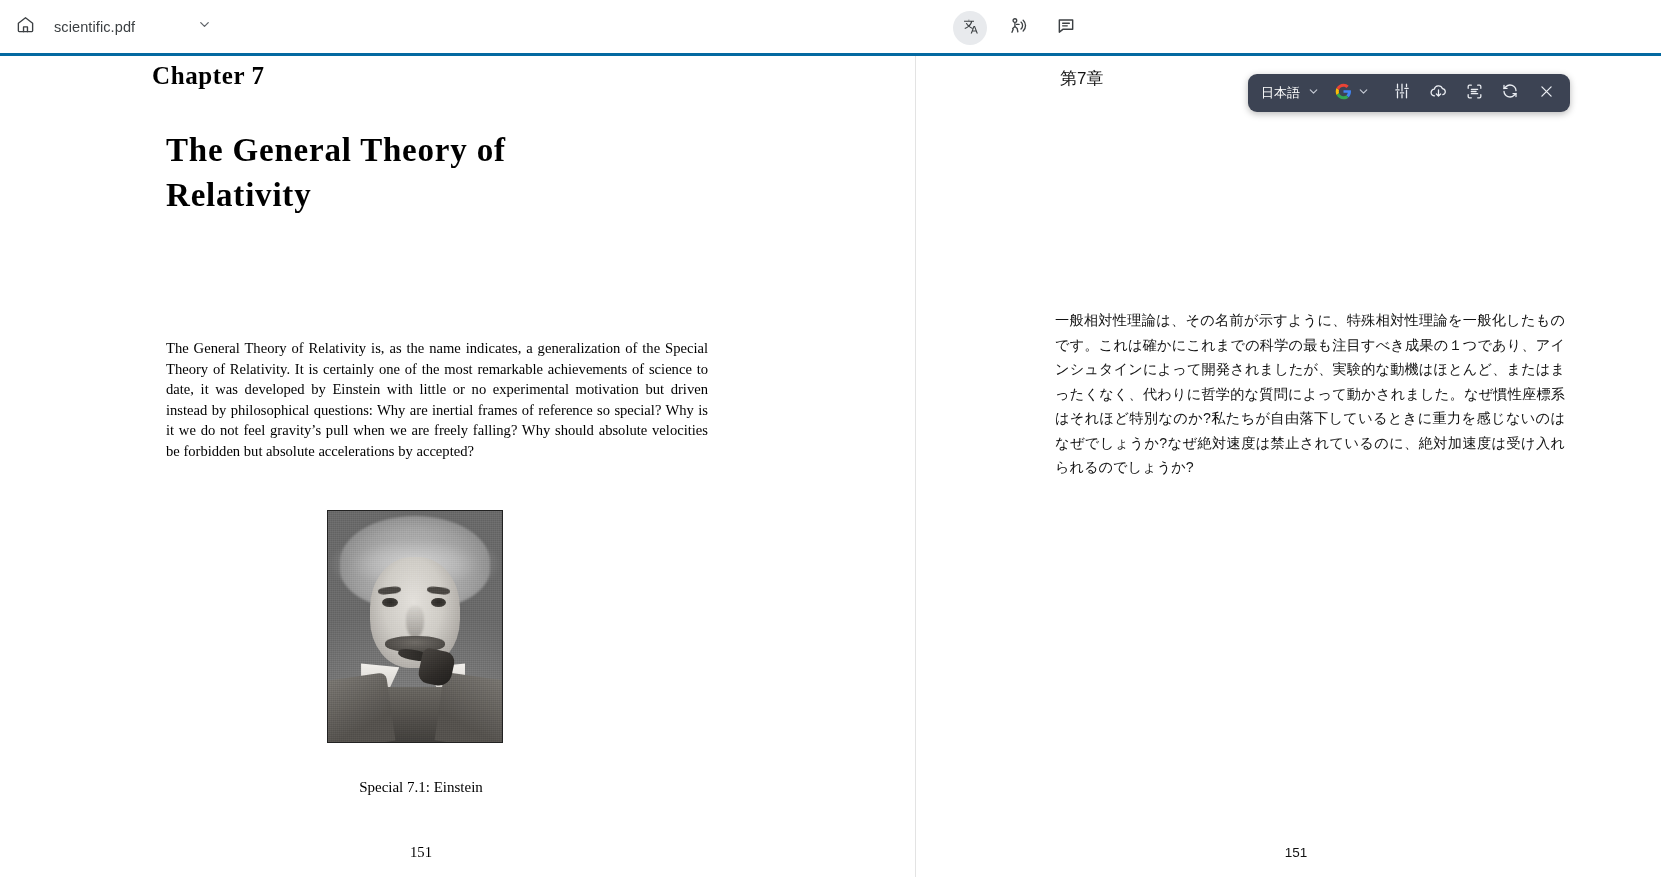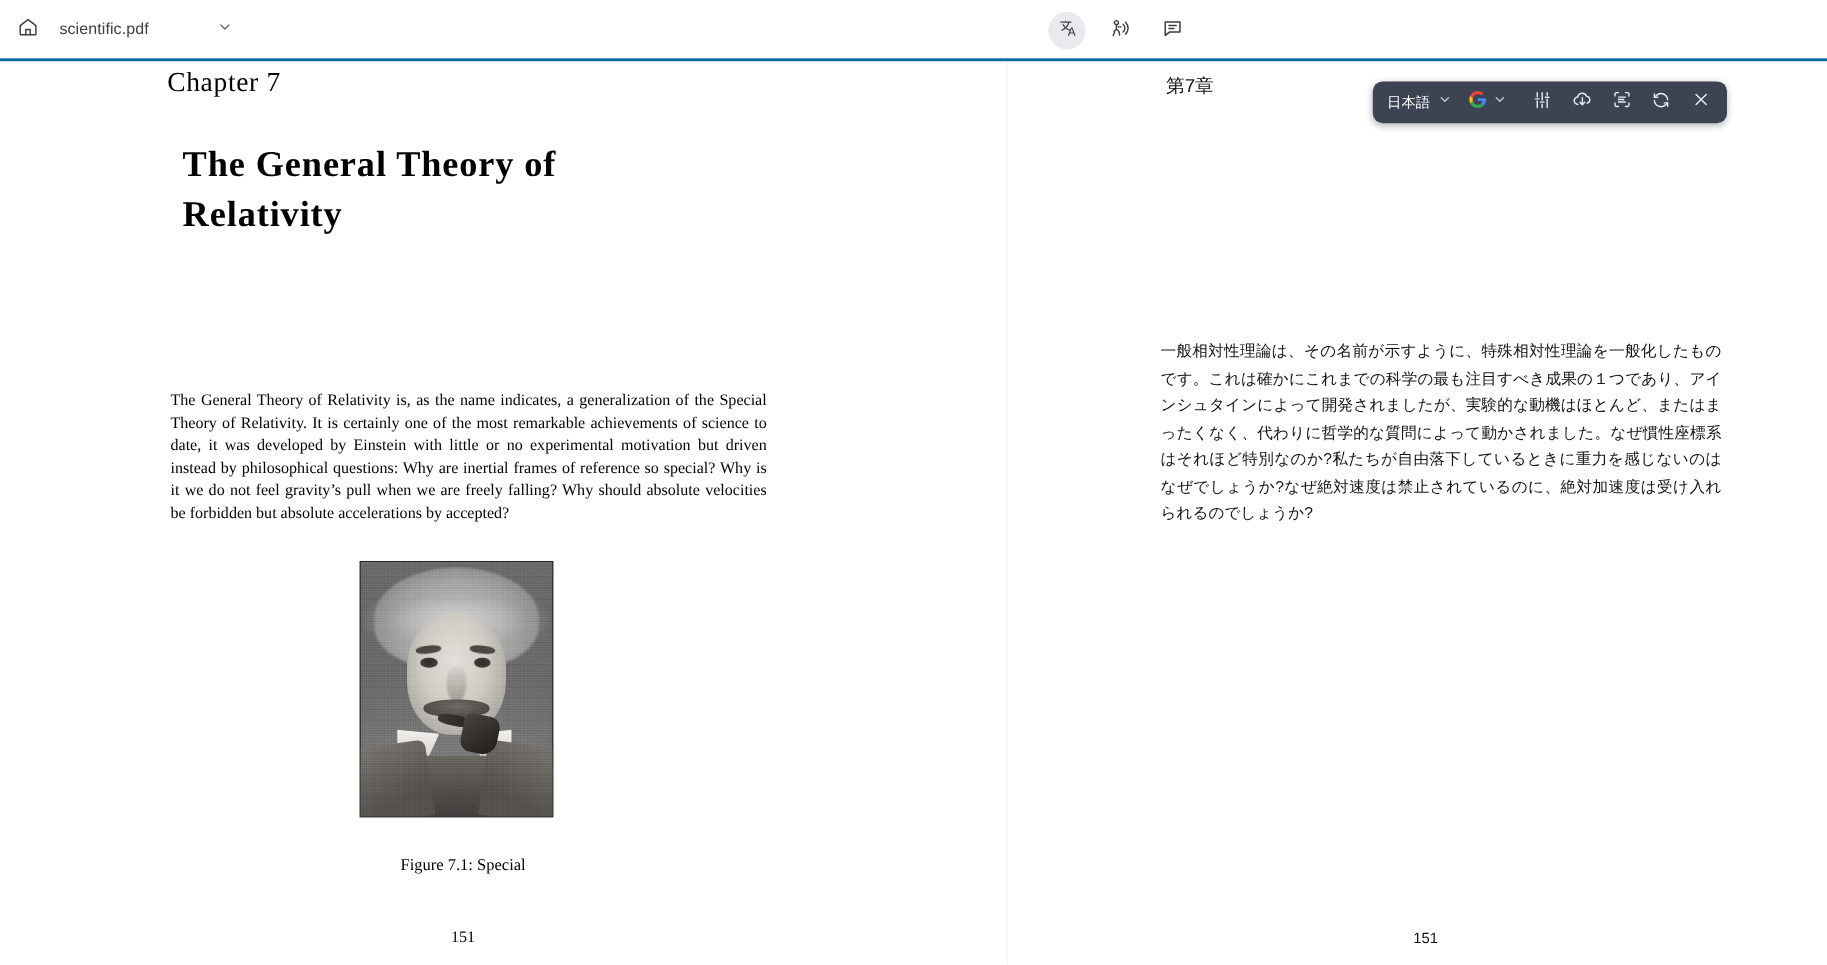--- a/index.html
+++ b/index.html
@@ -64,34 +64,33 @@
     width: 1px; height: 821px;
     background: #e3e3e3;
     flex: 0 0 1px;
   }
   .page-right { width: 745px; }
 
   
   .orig { font-family: "Liberation Serif", "DejaVu Serif", serif; color: #000; }
   .chapter-label {
     position: absolute; left: 152px; top: 6px;
-    font-size: 25px; font-weight: normal; letter-spacing: .6px;
+    font-size: 25px; font-weight: bold; letter-spacing: .6px;
   }
   .chapter-title {
     position: absolute; left: 166px; top: 72px;
     width: 460px;
     font-size: 33px; font-weight: bold;
     line-height: 45px; letter-spacing: .8px;
   }
   .body-para {
-    position: absolute; left: 155px; top: 282px;
+    position: absolute; left: 166px; top: 282px;
     width: 542px;
     font-size: 14.6px; line-height: 20.5px;
     text-align: justify;
-    margin-top: 16px;
   }
   .fig-box {
     position: absolute;
     border: 1px solid #222;
     background: #6d6d6d;
     overflow: hidden;
   }
   .fig-left  { left: 327px; top: 454px; width: 176px; height: 233px; }
   .fig-cap-left {
     position: absolute; left: 150px; top: 723px; width: 542px;
@@ -343,21 +342,21 @@
           <div class="ph-collar-r"></div>
         <div class="ph-jacket"></div>
         <div class="ph-jacket-l"></div>
           <div class="ph-jacket-r"></div>
         <div class="ph-pipe-stem"></div>
         <div class="ph-pipe-bowl"></div>
         <div class="ph-grain"></div>
       </div>
     </div>
 
-    <div class="fig-cap-left">Figure 7.1:  Special</div>
+    <div class="fig-cap-left">Special 7.1:  Einstein</div>
 
     <div class="pg-num-left">151</div>
   </div>
 
   <div class="page-divider"></div>
 
   <div class="page page-right trans">
 
     <div class="chapter-label-jp">第7章</div>
 

